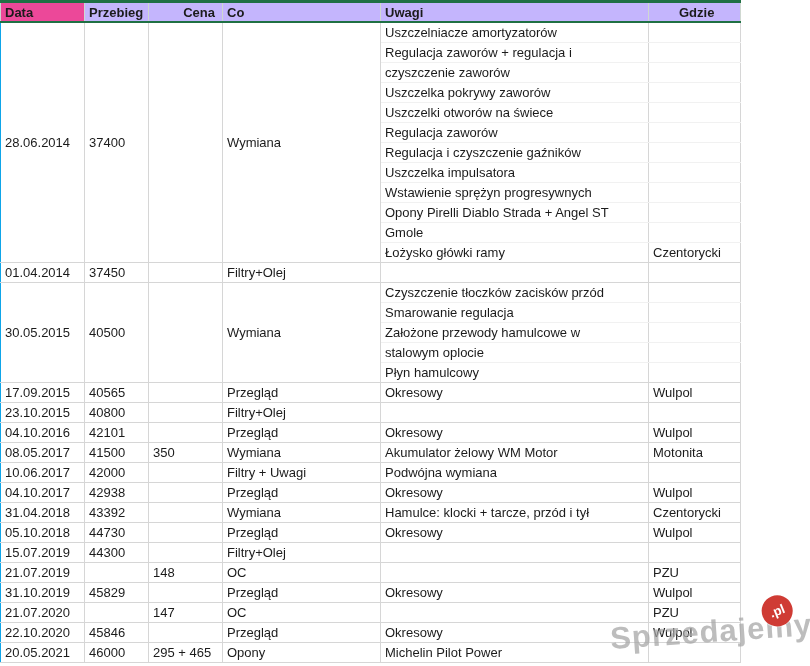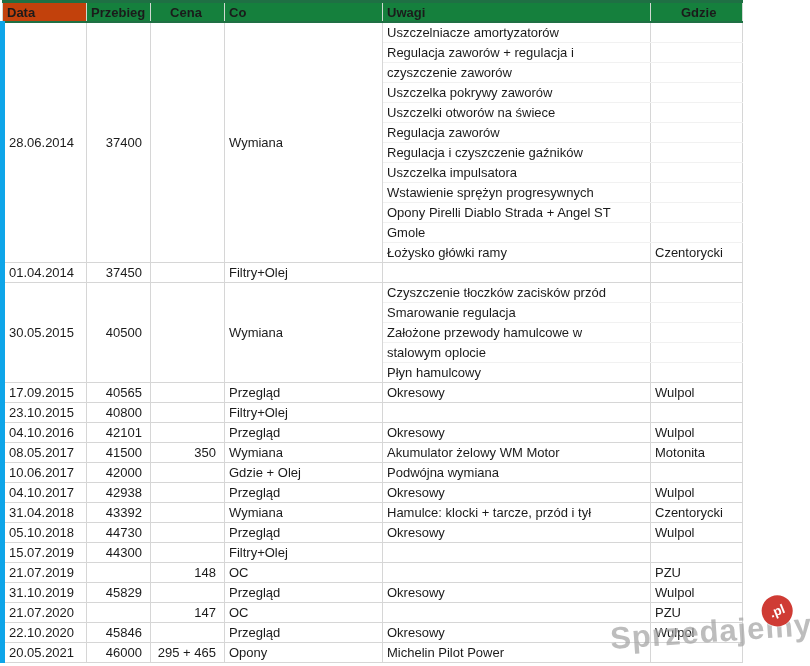--- a/index.html
+++ b/index.html
@@ -23,44 +23,44 @@
   col.c-what  { width: 158px; }
   col.c-note  { width: 268px; }
   col.c-where { width: 92px; }
 
   th {
     height: 20px;
     font-size: 13px;
     font-weight: 700;
     text-align: left;
     padding: 1px 4px 0 4px;
-    background: #15803d;
+    background: #c4b5fd;
     border-top: 3px solid #1f7044;
     border-bottom: 2px solid #1f7044;
     border-right: 1px solid #cfd8d1;
     white-space: nowrap;
     overflow: hidden;
   }
-  th.first { background: #c2410c; border-left: 1px solid #cfd8d1; }
-  th.num { text-align: center; padding-right: 7px; }
+  th.first { background: #ec4899; border-left: 1px solid #cfd8d1; }
+  th.num { text-align: right; padding-right: 7px; }
   th:last-child { border-right: 1px solid #cfd8d1; padding-left: 30px; }
 
   td {
     height: 20px;
     font-size: 13px;
     line-height: 19px;
     padding: 0 4px;
     border-right: 1px solid #d6d6d6;
     border-bottom: 1px solid #d6d6d6;
     white-space: nowrap;
     overflow: hidden;
     vertical-align: middle;
   }
-  td.col-date { border-left: 5px solid #0ea5e9; }
-  td.col-num { text-align: right; padding-right: 8px; }
+  td.col-date { border-left: 1px solid #0ea5e9; }
+  td.col-num { text-align: left; padding-right: 8px; }
   td.inner { border-bottom-color: #f1f1f1; }
 
   .watermark {
     position: absolute;
     left: 610px;
     top: 614px;
     transform: rotate(-4deg);
     pointer-events: none;
   }
   .wm-text {
@@ -227,21 +227,21 @@
         <td class="col-num">41500</td>
         <td class="col-num">350</td>
         <td class="col-what">Wymiana</td>
         <td class="col-note">Akumulator żelowy WM Motor</td>
         <td class="col-where">Motonita</td>
       </tr>
       <tr>
         <td class="col-date">10.06.2017</td>
         <td class="col-num">42000</td>
         <td class="col-num"></td>
-        <td class="col-what">Gdzie + Olej</td>
+        <td class="col-what">Filtry + Uwagi</td>
         <td class="col-note">Podwójna wymiana</td>
         <td class="col-where"></td>
       </tr>
       <tr>
         <td class="col-date">04.10.2017</td>
         <td class="col-num">42938</td>
         <td class="col-num"></td>
         <td class="col-what">Przegląd</td>
         <td class="col-note">Okresowy</td>
         <td class="col-where">Wulpol</td>

